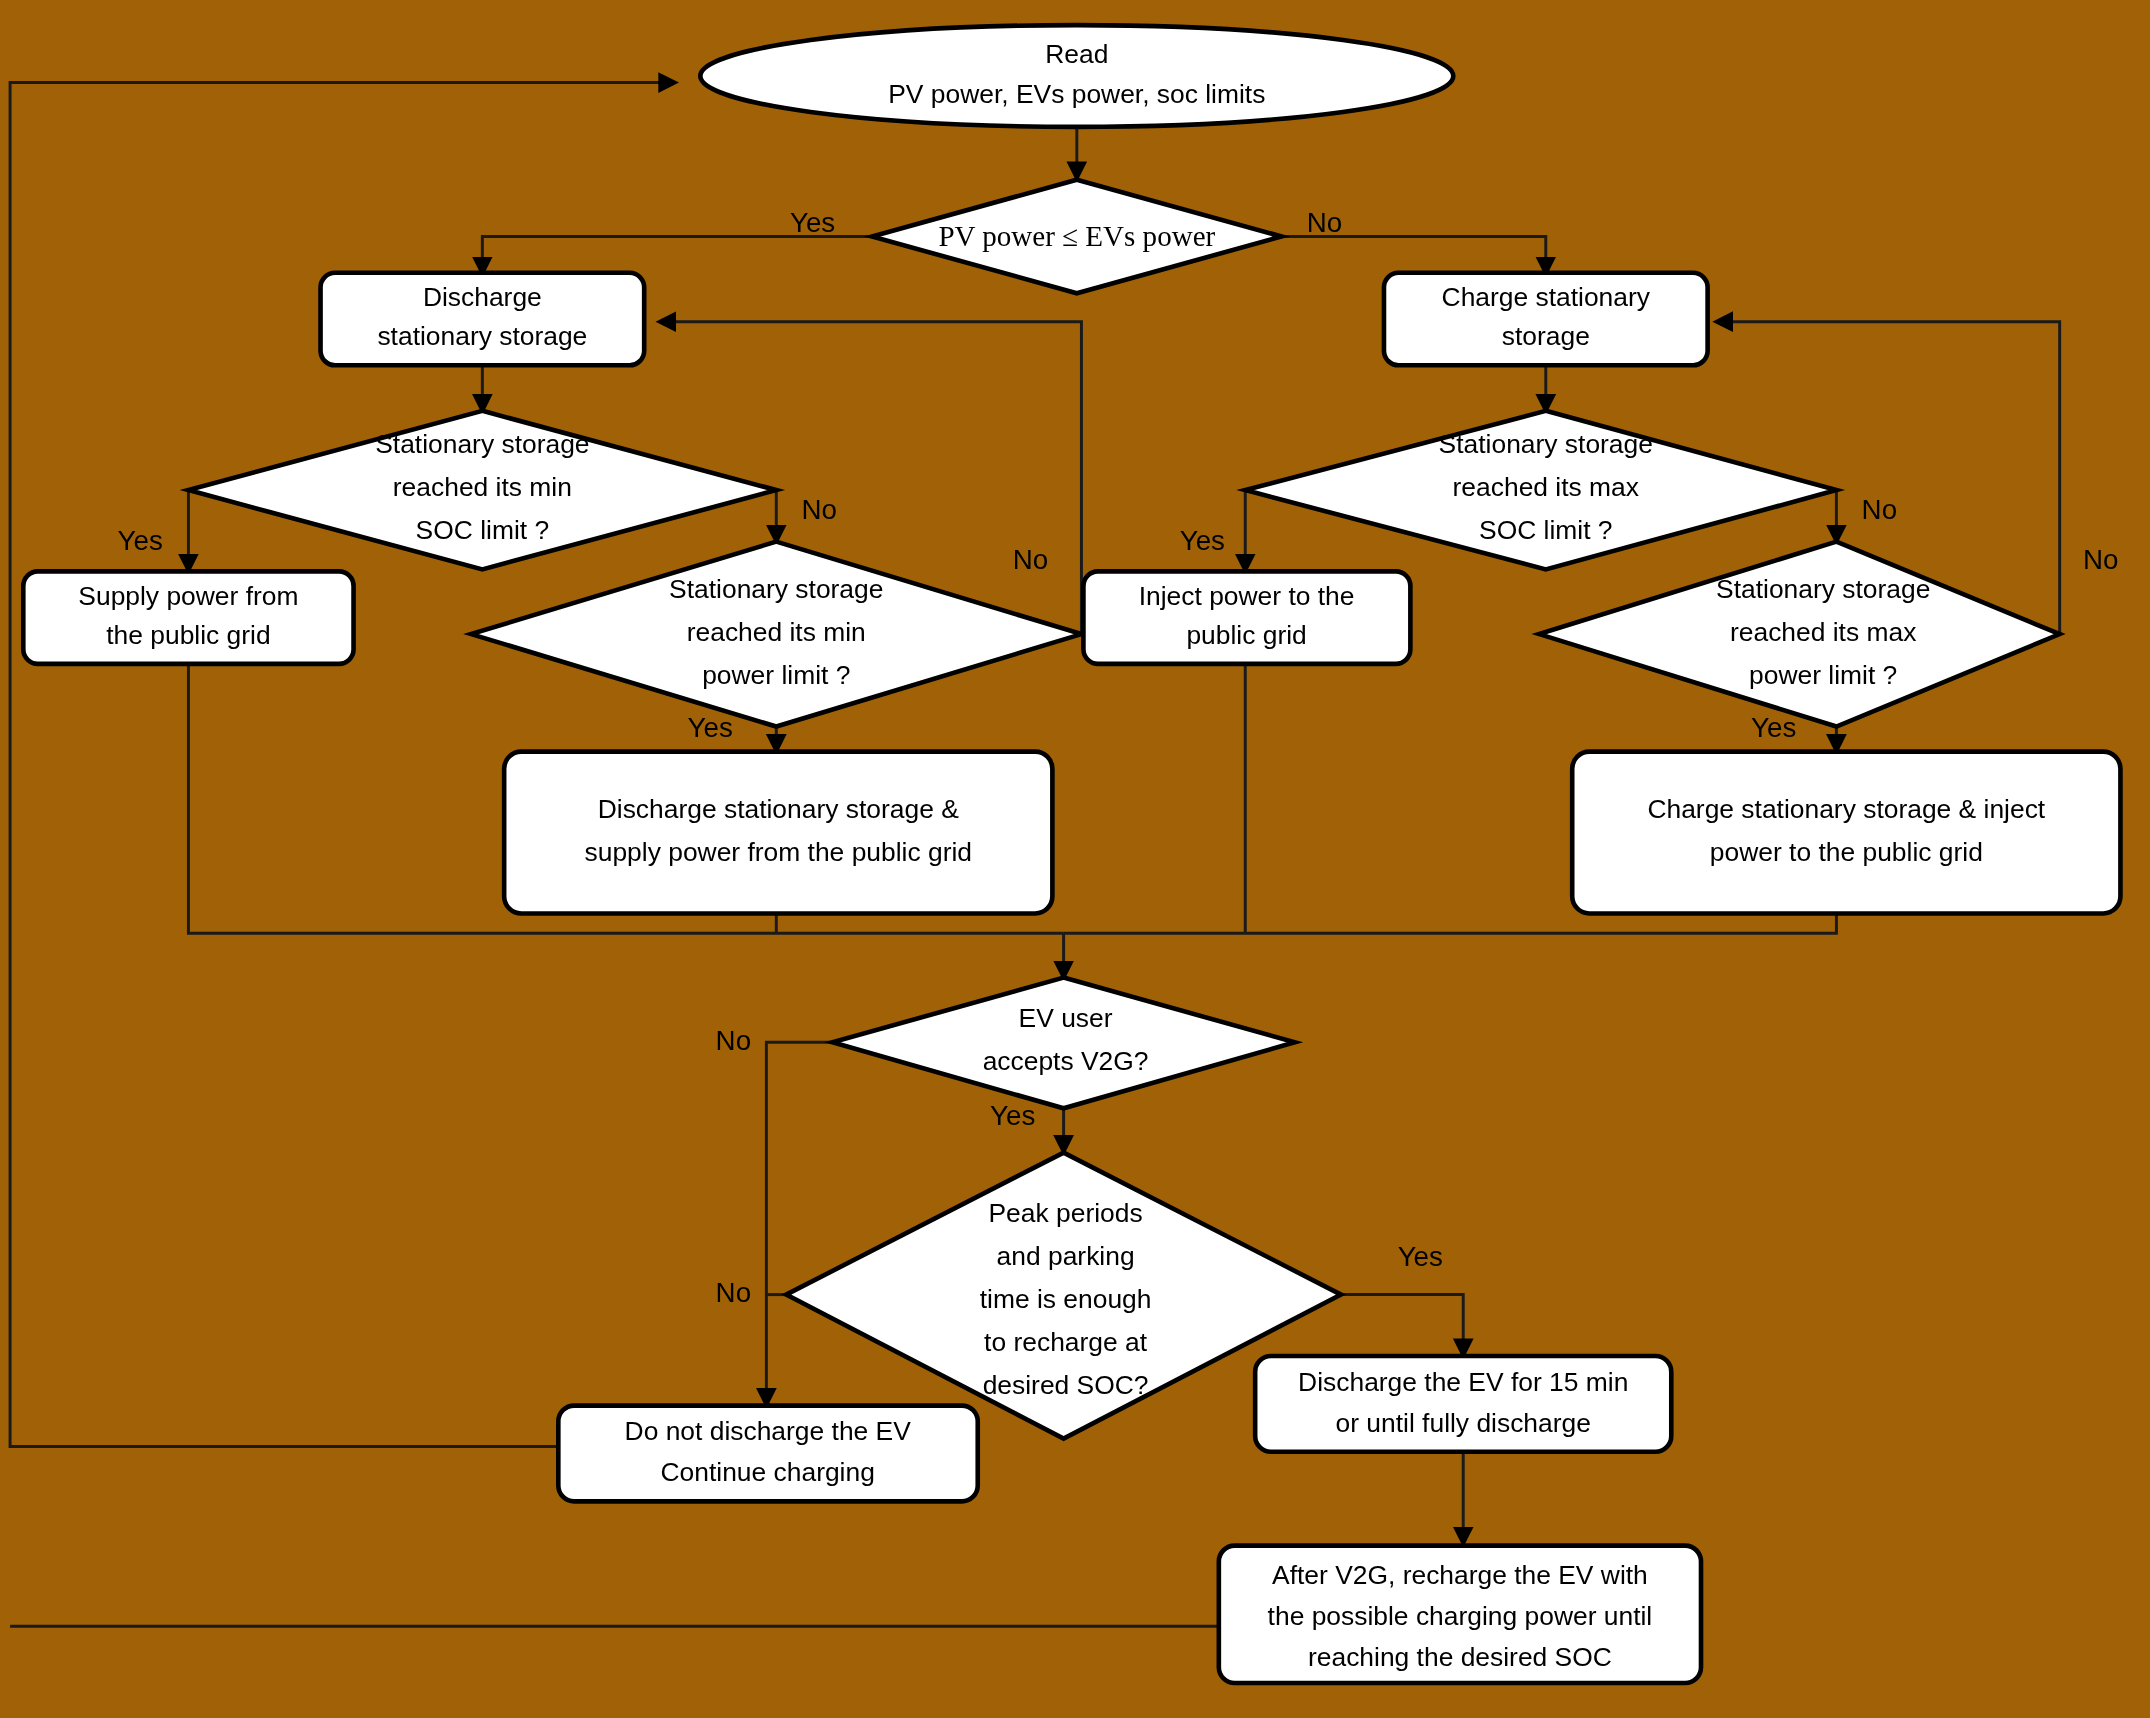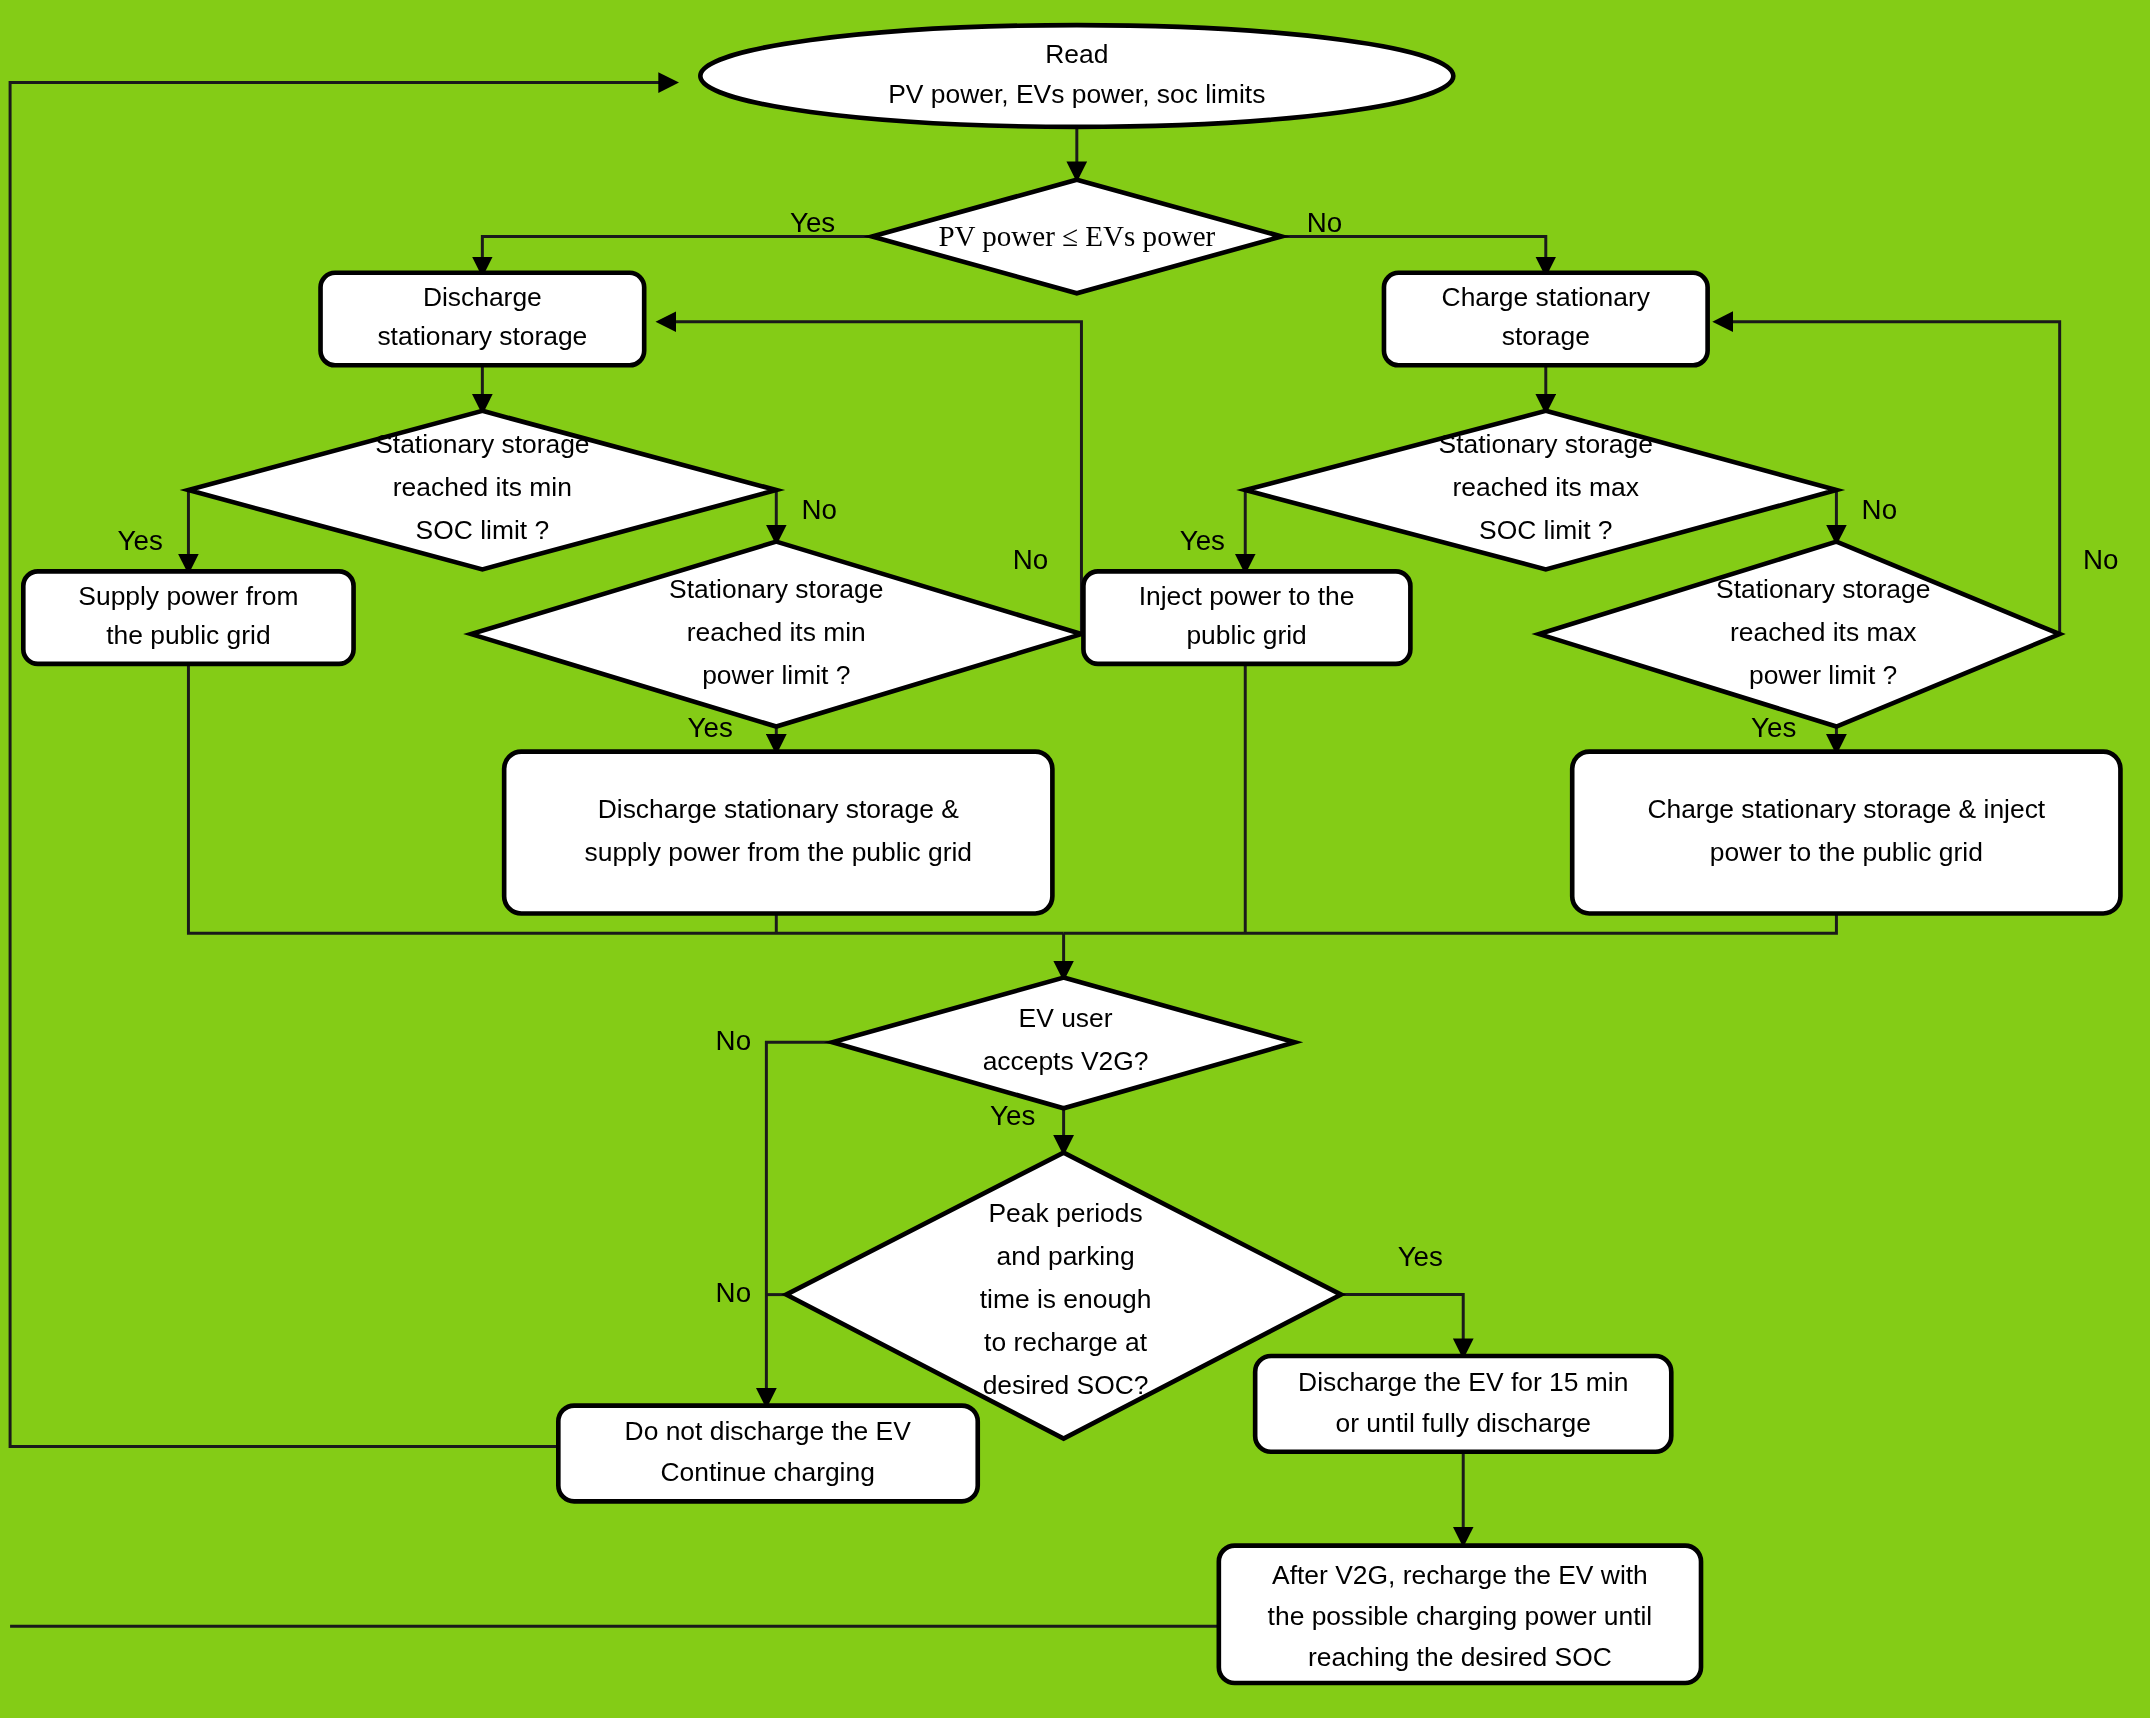--- a/index.html
+++ b/index.html
@@ -4,21 +4,21 @@
 <style>
   html, body {
     margin: 0;
     padding: 0;
     background: #ffffff;
   }
   #flowchart-root {
     position: relative;
     width: 2151px;
     height: 1718px;
-    background: #84cc16;
+    background: #a16207;
     font-family: "Liberation Sans", sans-serif;
     overflow: hidden;
   }
   svg.chart-canvas {
     display: block;
     width: 2151px;
     height: 1718px;
   }
   .node-shape {
     fill: #ffffff;

